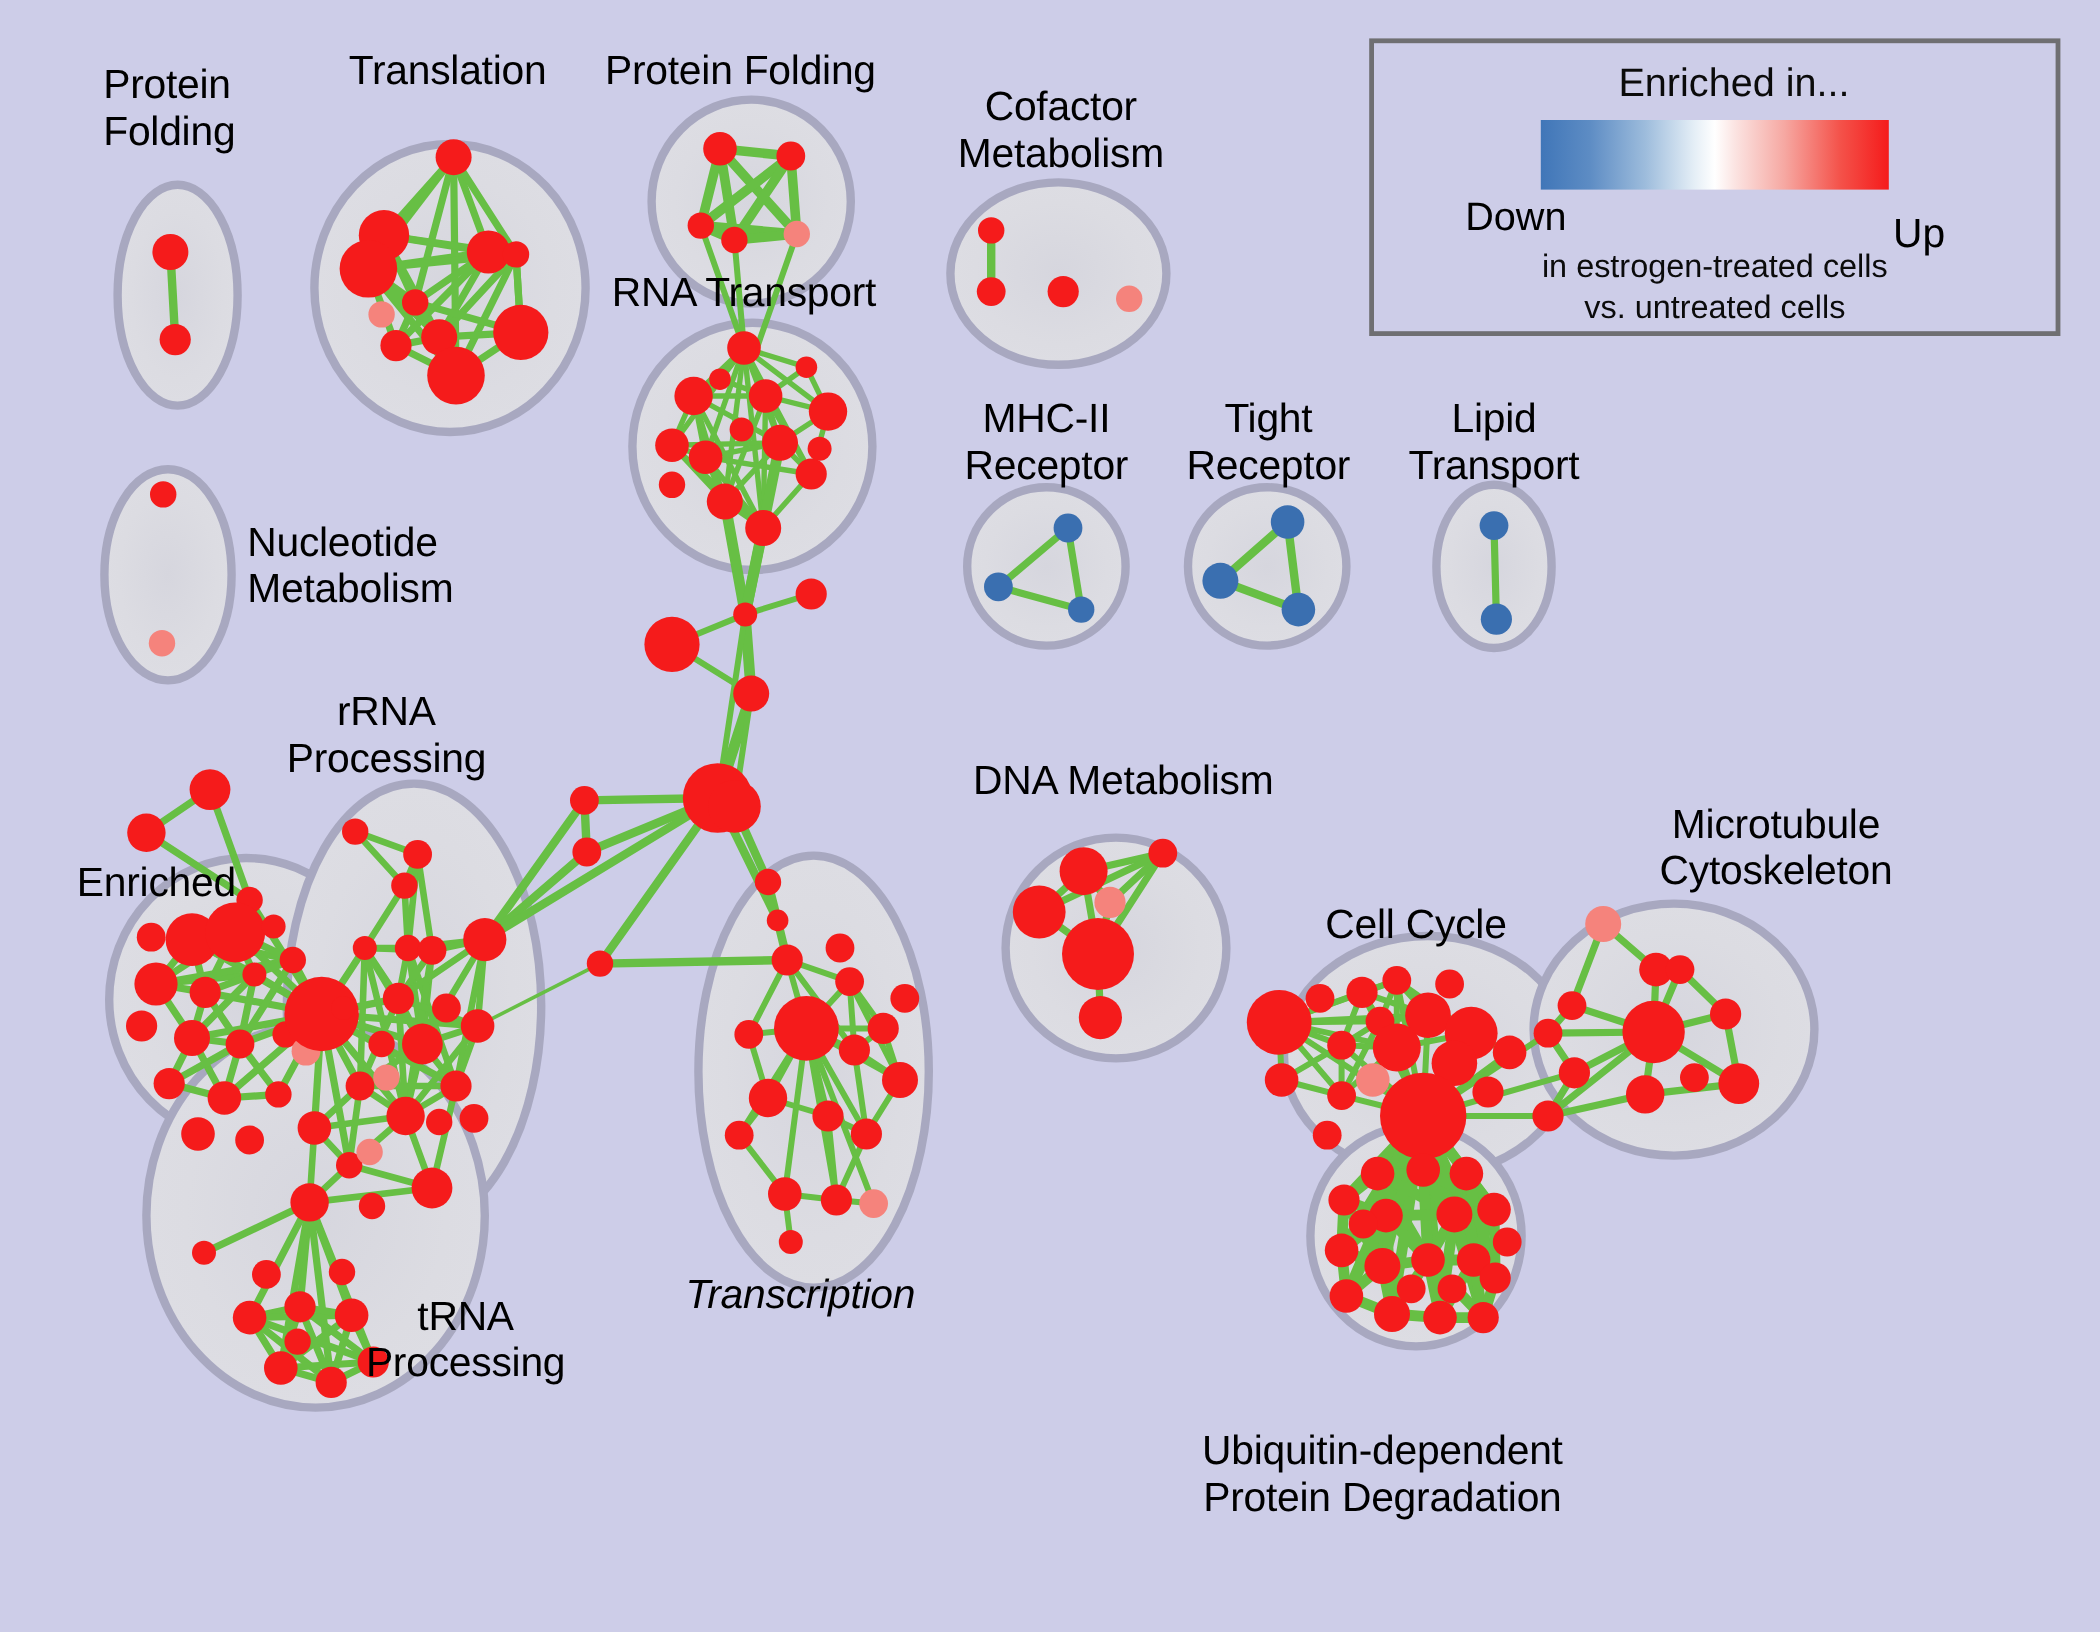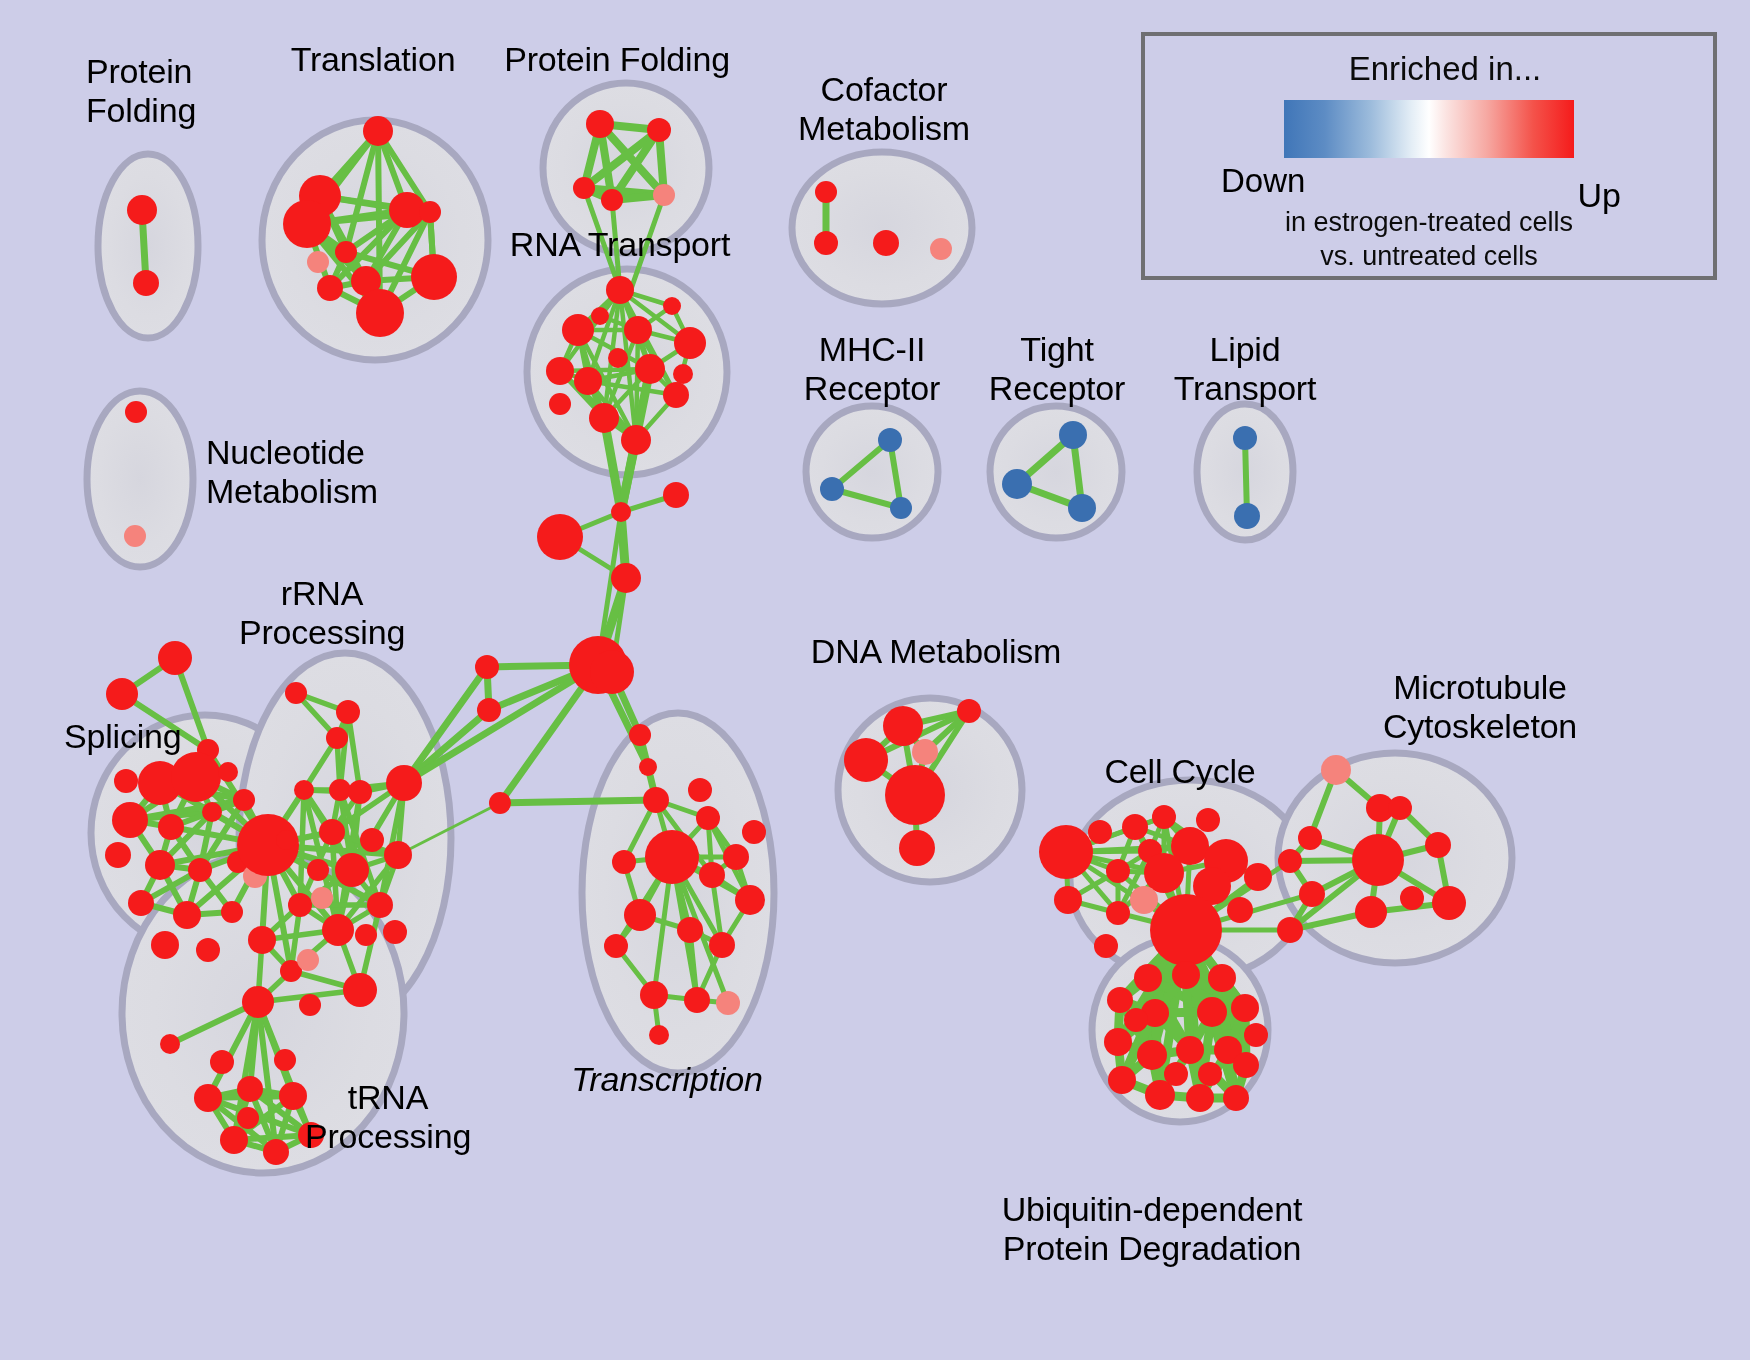--- a/index.html
+++ b/index.html
@@ -829,21 +829,21 @@
 
   <div class="clabel ctr" style="left:872px;top:330px;">MHC-II
 Receptor</div>
 
   <div class="clabel ctr" style="left:1057px;top:330px;">Tight
 Receptor</div>
 
   <div class="clabel ctr" style="left:1245px;top:330px;">Lipid
 Transport</div>
 
-  <div class="clabel lft" style="left:64px;top:717px;">Splicing</div>
+  <div class="clabel lft" style="left:64px;top:717px;">Enriched</div>
 
   <div class="clabel ctr" style="left:322px;top:574px;">rRNA
 Processing</div>
 
   <div class="clabel ctr" style="left:388px;top:1078px;">tRNA
 Processing</div>
 
   <div class="clabel ctr" style="left:667px;top:1060px;font-style:italic;">Transcription</div>
 
   <div class="clabel ctr" style="left:936px;top:632px;">DNA Metabolism</div>

